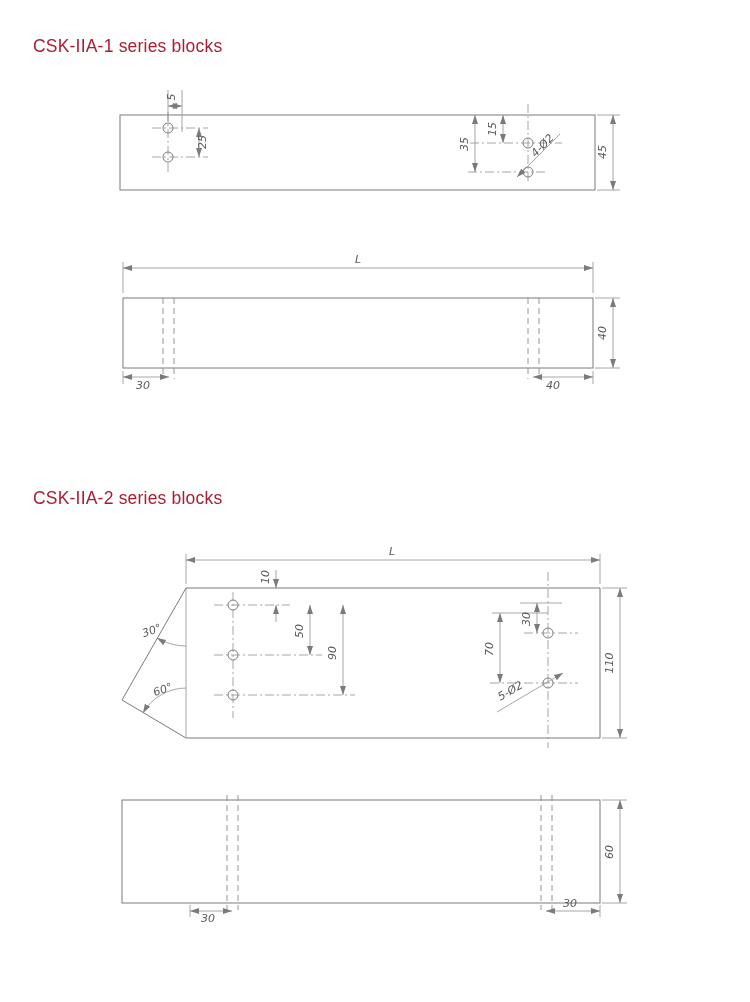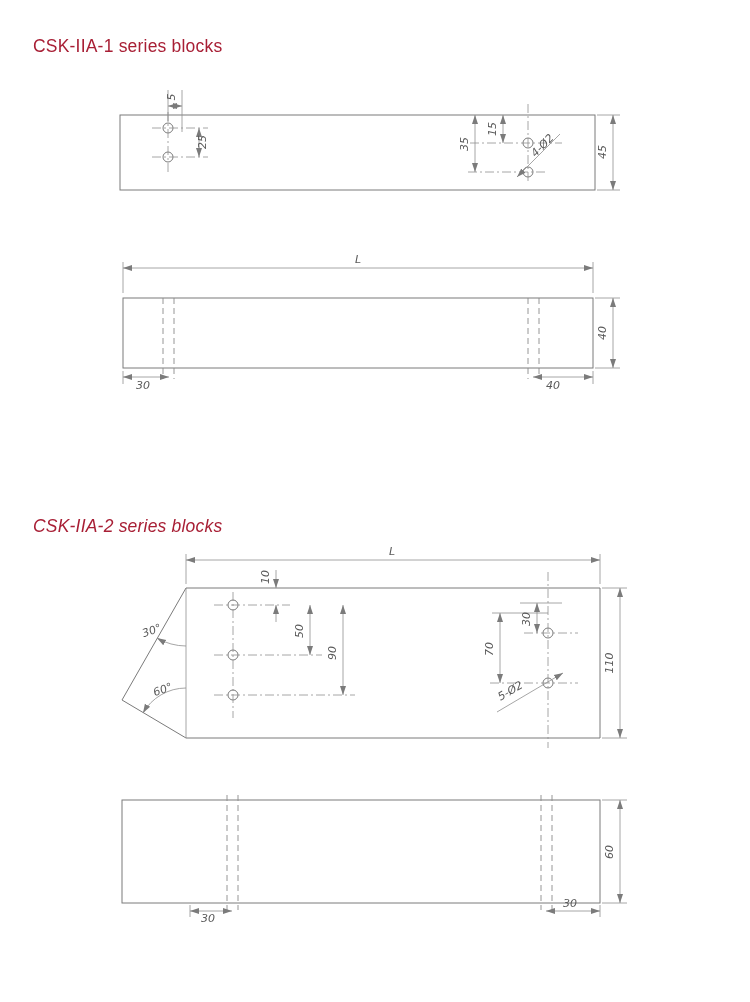--- a/index.html
+++ b/index.html
@@ -1,21 +1,21 @@
 <!DOCTYPE html>
 <html><head>
 <meta charset="utf-8">
 <style>
   html,body{margin:0;padding:0;background:#ffffff;}
   .canvas{position:relative;width:638px;height:1002px;background:#ffffff;overflow:hidden;
           font-family:"Liberation Sans",sans-serif;}
   .sec-title{position:absolute;left:33px;margin:0;font-size:17.5px;font-weight:500;
              color:#a81f35;letter-spacing:0.2px;font-family:"Liberation Sans",sans-serif;}
   #title1{top:36px;}
-  #title2{top:516px;font-style:italic;}
+  #title2{top:488px;}
   svg{position:absolute;left:0;top:0;}
   .ln{stroke:#7b7b7b;stroke-width:1;fill:none;}
   .thin{stroke:#8f8f8f;stroke-width:0.8;fill:none;}
   .cl{stroke:#8f8f8f;stroke-width:0.8;fill:none;stroke-dasharray:9 3 2 3;}
   .hid{stroke:#8a8a8a;stroke-width:0.9;fill:none;stroke-dasharray:6 4;}
   .dim{font:italic 11px "DejaVu Sans",sans-serif;fill:#5a5a5a;stroke:none;}
 </style>
 </head>
 <body>
 

